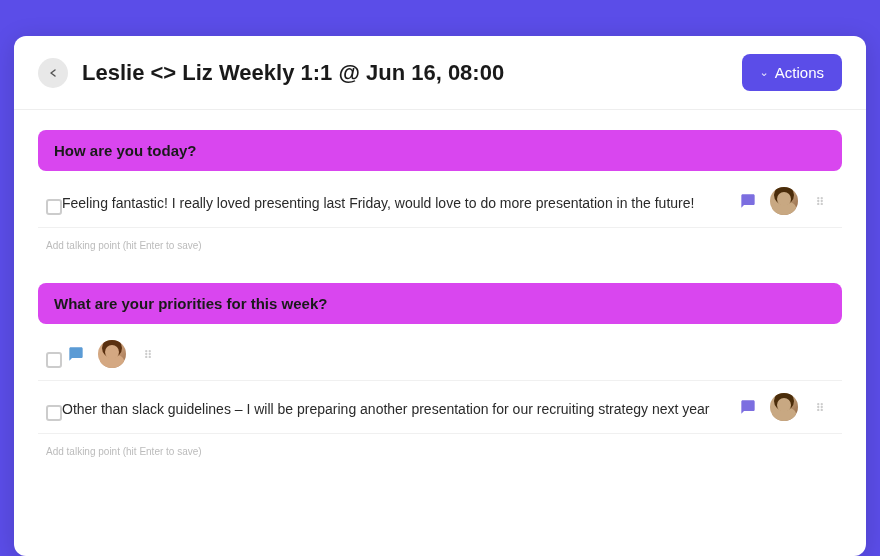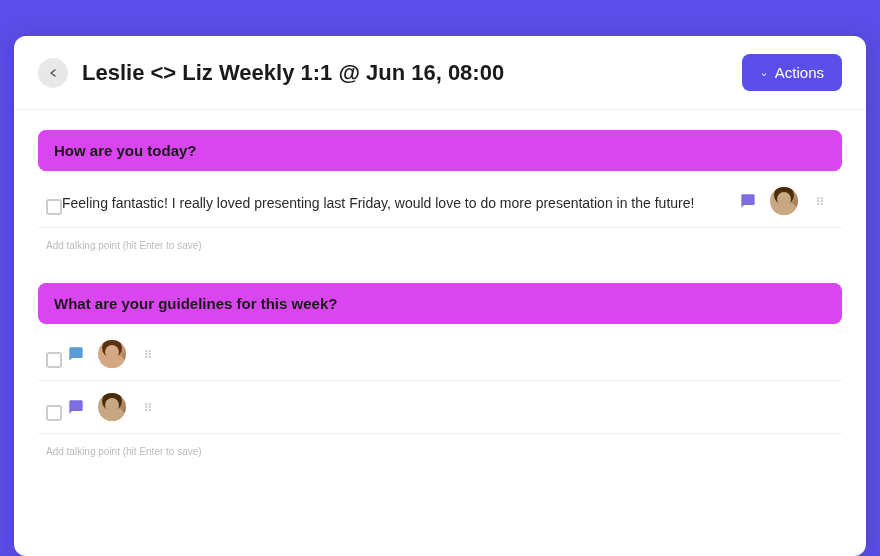--- a/index.html
+++ b/index.html
@@ -265,21 +265,21 @@
                 <circle cx="15" cy="17" r="2"></circle>
             </svg>
           </div>
         </div>
       </div>
 
       <div class="add-talking-point">Add talking point (hit Enter to save)</div>
     </div>
 
     <div class="section">
-      <div class="section-header">What are your guidelines for this week?</div>
+      <div class="section-header">What are your priorities for this week?</div>
 
       <div class="talking-point-row">
         <div class="checkbox"></div>
         <div class="tp-actions">
           <div class="icon-btn bubble-blue">
             <svg width="16" height="16" viewBox="0 0 24 24" fill="currentColor">
               <path d="M20 2H4C2.9 2 2 2.9 2 4v18l4-4h14c1.1 0 2-.9 2-2V4c0-1.1-.9-2-2-2z"></path>
             </svg>
           </div>
           <div class="avatar avatar-liz"></div>
@@ -291,20 +291,21 @@
                 <circle cx="15" cy="12" r="2"></circle>
               <circle cx="9" cy="17" r="2"></circle>
                 <circle cx="15" cy="17" r="2"></circle>
             </svg>
           </div>
         </div>
       </div>
 
       <div class="talking-point-row">
         <div class="checkbox"></div>
+        <div class="tp-text">Other than slack guidelines – I will be preparing another presentation for our recruiting strategy next year</div>
         <div class="tp-actions">
           <div class="icon-btn bubble-purple">
             <svg width="16" height="16" viewBox="0 0 24 24" fill="currentColor">
               <path d="M20 2H4C2.9 2 2 2.9 2 4v18l4-4h14c1.1 0 2-.9 2-2V4c0-1.1-.9-2-2-2z"></path>
             </svg>
           </div>
           <div class="avatar avatar-leslie"></div>
           <div class="icon-btn">
             <svg width="14" height="14" viewBox="0 0 24 24" fill="#ccc">
               <circle cx="9" cy="7" r="2"></circle>

